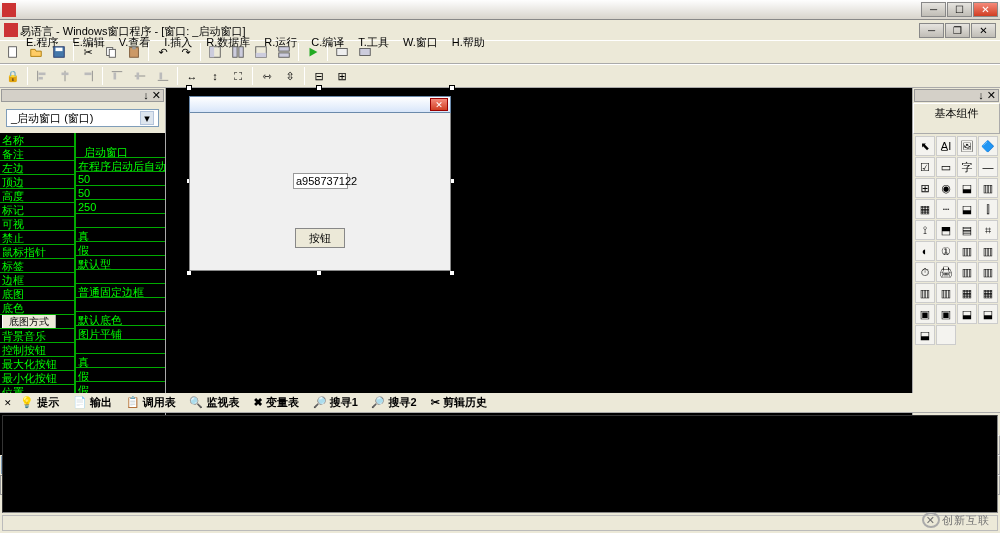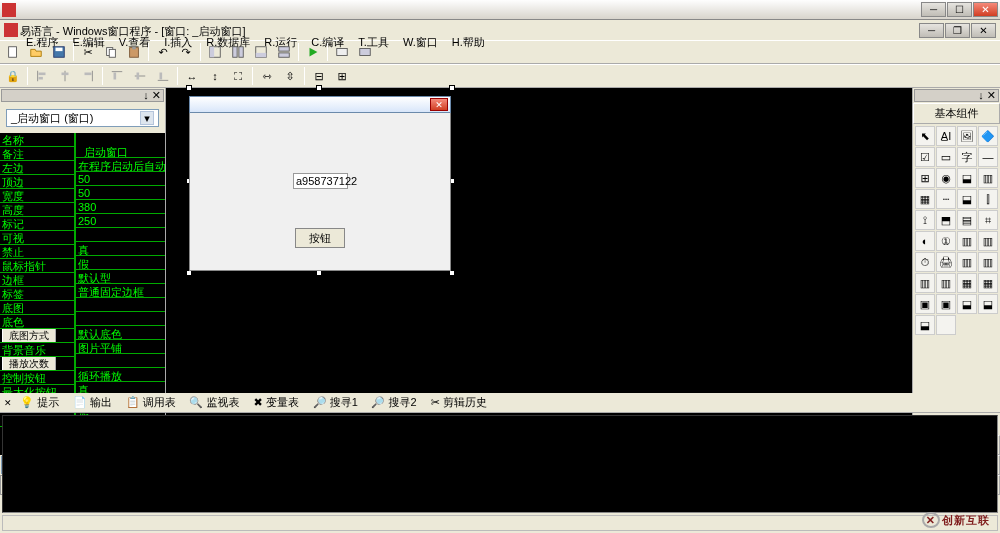--- a/index.html
+++ b/index.html
@@ -33,30 +33,30 @@
 .center { flex:1; background:#000; position:relative; }
 .designer { position:absolute; left:15px; top:0; width:275px; height:185px;}
 .form-frame { position:absolute; left:8px; top:8px; width:262px; height:175px; }
 .form-title { height:17px; background:linear-gradient(#fff,#d8e6fa); border:1px solid #6b8aab; display:flex; align-items:center; justify-content:flex-end; padding:0 2px;}
 .form-close{ width:18px; height:13px; background:linear-gradient(#f58a7a,#d13e23); color:#fff; font-size:9px; display:flex; align-items:center; justify-content:center; border:1px solid #900;}
 .form-body { height:158px; background:#f0f0f0; background-image:radial-gradient(#888 0.5px, transparent 0.5px); background-size:8px 8px; border:1px solid #888; border-top:0; position:relative;}
 .ed-box { position:absolute; left:103px; top:60px; width:55px; height:16px; background:#fff; border:1px solid #999; font-size:10px; padding:0 2px; display:flex; align-items:center; }
 .btn-box { position:absolute; left:105px; top:115px; width:50px; height:20px; background:#ece9d8; border:1px solid #888; display:flex; align-items:center; justify-content:center; }
 .handle { position:absolute; width:6px; height:6px; background:#fff; border:1px solid #000; }
 .right-panel { width:88px; background:#ece9d8; border-left:1px solid #aaa; display:flex; flex-direction:column;}
-.rp-title { height:21px; background:#ece9d8; border:1px outset #fff; text-align:center; padding:2px 0; }
+.rp-title { height:31px; background:#ece9d8; border:1px outset #fff; text-align:center; padding:2px 0; }
 .palette { flex:0 0 auto; display:grid; grid-template-columns:repeat(4,1fr); gap:1px; padding:2px; }
 .pal-btn { width:20px; height:20px; border:1px solid #ccc; background:#f4f3ef; display:flex; align-items:center; justify-content:center; cursor:pointer;}
 .rp-tabs { margin-top:auto; }
 .rp-tab { border:1px outset #fff; text-align:center; padding:2px 0; background:#ece9d8; cursor:pointer; font-size:10px;}
 .output-tabs { height:20px; display:flex; align-items:center; padding:0 4px; gap:4px; border-bottom:1px solid #aaa; position:absolute; bottom:120px; left:0; right:0; background:#ece9d8;}
-.otab { display:flex; align-items:center; gap:2px; padding:1px 4px; border:1px solid transparent; cursor:pointer;}
+.otab { display:flex; align-items:center; gap:2px; padding:1px 4px; border:1px solid transparent; cursor:pointer;font-weight:bold;}
 .output-area { position:absolute; left:2px; right:2px; bottom:20px; height:98px; background:#000; border:1px inset #888;}
 .scroll-h { position:absolute; left:2px; right:2px; bottom:2px; height:16px; background:#ece9d8; border:1px solid #bbb;}
-.watermark { position:absolute; bottom:5px; right:10px; font-size:16px; color:#7f1d1d; font-weight:bold; letter-spacing:1px; font-family:Arial;}
+.watermark { position:absolute; bottom:5px; right:10px; font-size:16px; color:#737373; font-weight:normal; letter-spacing:1px; font-family:Arial;}
 svg{ display:block; }
 </style>
 </head>
 <body>
 
 <div class="title-bar">
   <div class="logo"></div>
   <div class="title-text">易语言 - Windows窗口程序 - [窗口: _启动窗口]</div>
   <div class="win-btns">
     <div class="win-btn">─</div>
@@ -236,70 +236,62 @@
         </div>
         <div class="prop-row">
           <div class="prop-k">左边</div>
           <div class="prop-v">50</div>
         </div>
         <div class="prop-row">
           <div class="prop-k">顶边</div>
           <div class="prop-v">50</div>
         </div>
         <div class="prop-row">
-          <div class="prop-k">宽度</div>
-          <div class="prop-v">380</div>
-        </div>
-        <div class="prop-row">
           <div class="prop-k">高度</div>
           <div class="prop-v">250</div>
         </div>
         <div class="prop-row">
           <div class="prop-k">标记</div>
           <div class="prop-v"></div>
         </div>
         <div class="prop-row">
           <div class="prop-k">可视</div>
           <div class="prop-v">真</div>
         </div>
         <div class="prop-row">
           <div class="prop-k">禁止</div>
           <div class="prop-v">假</div>
         </div>
         <div class="prop-row">
           <div class="prop-k">鼠标指针</div>
           <div class="prop-v">默认型</div>
         </div>
         <div class="prop-row">
+          <div class="prop-k">标签</div>
+          <div class="prop-v"></div>
+        </div>
+        <div class="prop-row">
           <div class="prop-k">边框</div>
           <div class="prop-v">普通固定边框</div>
         </div>
         <div class="prop-row">
-          <div class="prop-k">标签</div>
-          <div class="prop-v"></div>
-        </div>
-        <div class="prop-row">
           <div class="prop-k">底图</div>
           <div class="prop-v"></div>
         </div>
         <div class="prop-row">
           <div class="prop-k">底色</div>
           <div class="prop-v">默认底色</div>
         </div>
         <div class="prop-row">
           <div class="prop-k" style="background: rgb(0, 0, 0);"><span class="prop-btn">底图方式</span></div>
           <div class="prop-v">图片平铺</div>
         </div>
         <div class="prop-row">
           <div class="prop-k">背景音乐</div>
           <div class="prop-v"></div>
-        </div>
-        <div class="prop-row">
-          <div class="prop-k" style="background: rgb(0, 0, 0);"><span class="prop-btn">播放次数</span></div>
-          <div class="prop-v">循环播放</div>
         </div>
         <div class="prop-row">
           <div class="prop-k">控制按钮</div>
           <div class="prop-v">真</div>
         </div>
         <div class="prop-row">
           <div class="prop-k">最大化按钮</div>
           <div class="prop-v">假</div>
         </div>
         <div class="prop-row">

